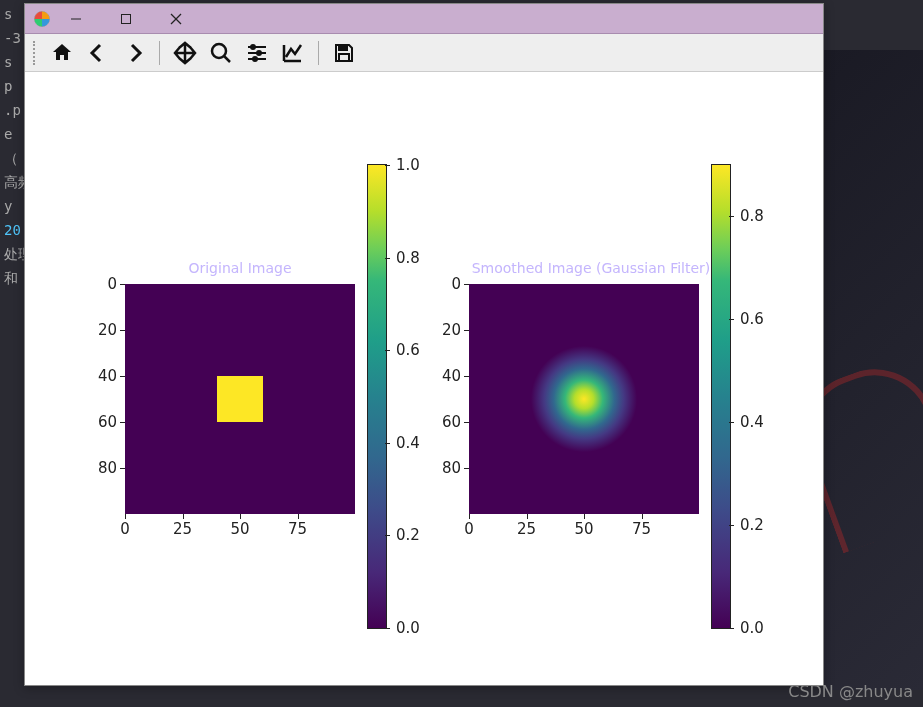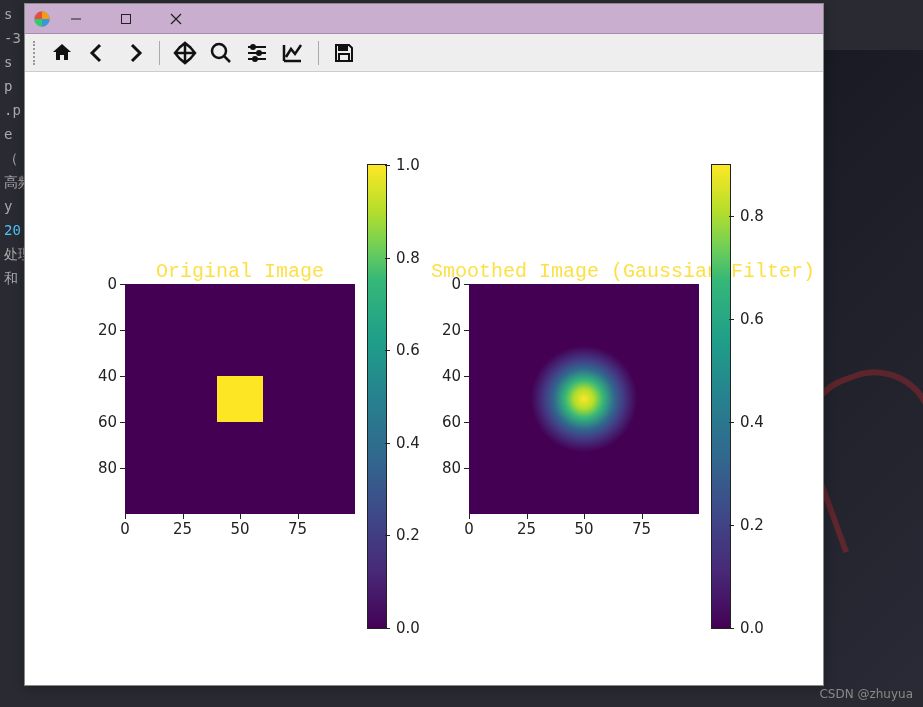--- a/index.html
+++ b/index.html
@@ -20,21 +20,21 @@
   line-height: 24px;
   padding: 2px 4px;
 }
 .background-code .line { color: #aaa; }
 .background-code .line.cyan { color: #4fc3f7; }
 .watermark {
   position: absolute;
   bottom: 6px;
   right: 10px;
   color: #888;
-  font-size: 12px;
+  font-size: 16px;
 }
 .window {
   position: absolute;
   top: 3px;
   left: 24px;
   width: 800px;
   height: 683px;
   background: #fff;
   border: 1px solid #888;
   box-shadow: 0 2px 10px rgba(0,0,0,.3);
@@ -94,24 +94,23 @@
   position: absolute;
   background: #440154;
 }
 .axes.left { left: 100px; top: 210px; width: 230px; height: 230px; }
 .axes.right { left: 444px; top: 210px; width: 230px; height: 230px; }
 .plot-title {
   position: absolute;
   width: 100%;
   text-align: center;
   top: -24px;
-  font-size: 20px;
-  color: #fde047;
+  font-size: 14px;
+  color: #c4b5fd;
   white-space: nowrap;
-  font-family: Liberation Mono, monospace;
 }
 .plot-title.right-title { left: -38px; width: 320px; }
 .yellow-square {
   position: absolute;
   left: 92px; top: 92px;
   width: 46px; height: 46px;
   background: #fde725;
 }
 .gaussian-blob {
   position: absolute;

